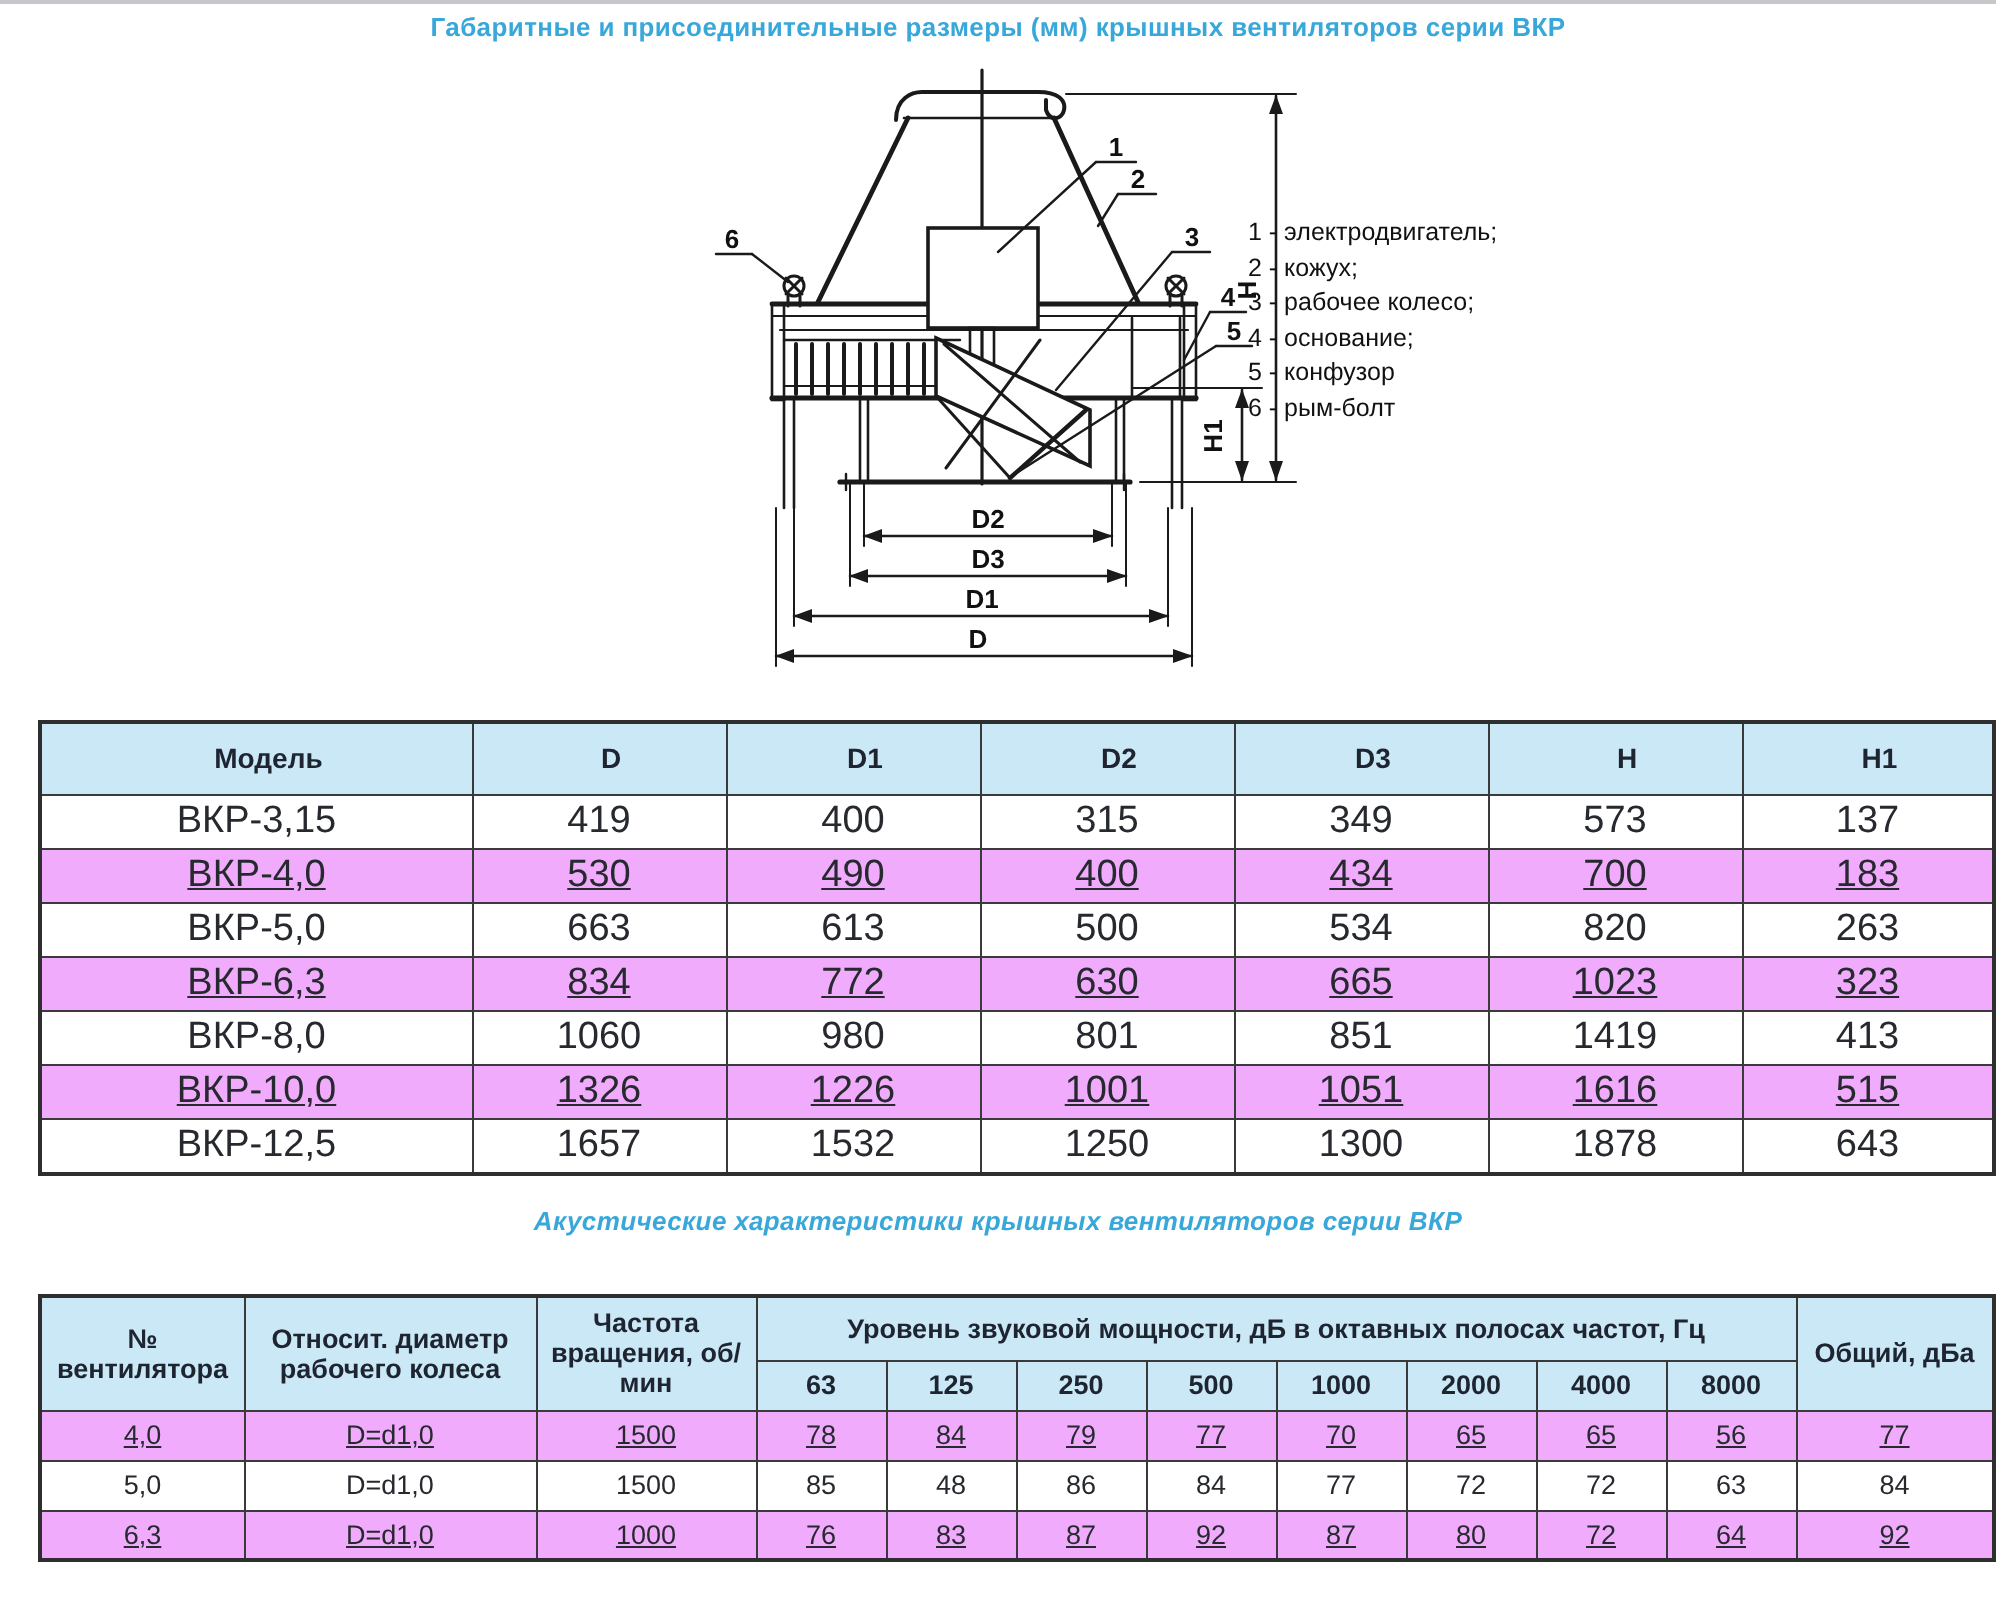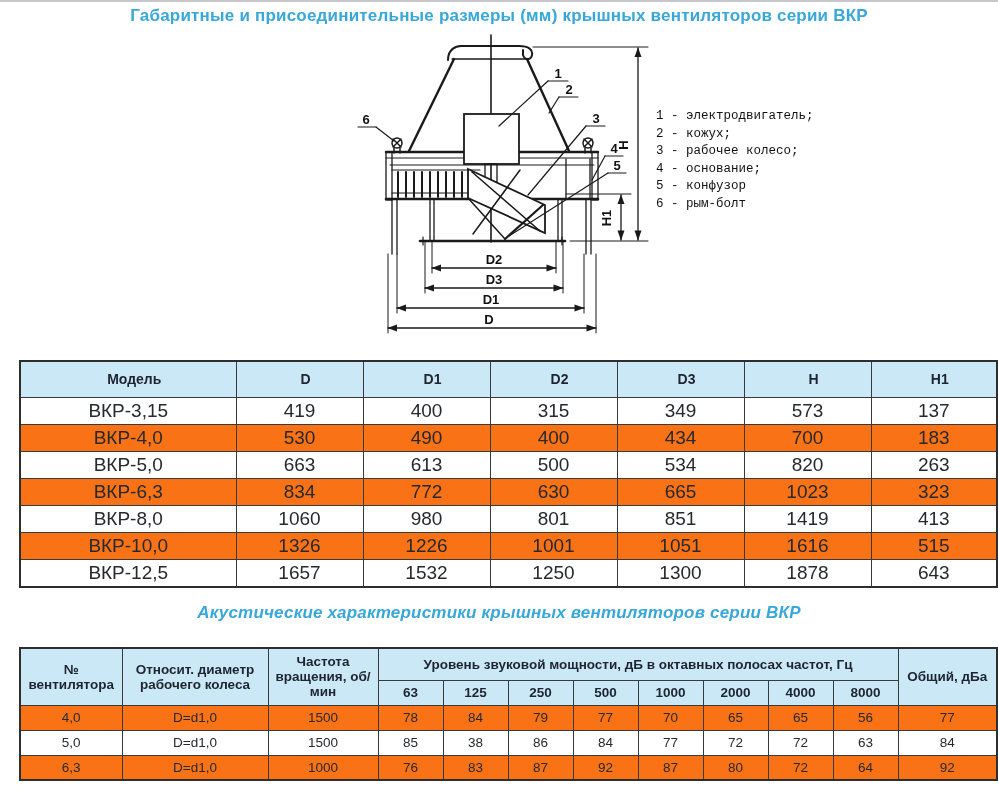--- a/index.html
+++ b/index.html
@@ -4,38 +4,38 @@
 <style>
   html,body{margin:0;padding:0;}
   body{
     width:998px;height:800px;overflow:hidden;position:relative;
     background:#ffffff;color:#222;
     font-family:"Liberation Sans", sans-serif;
     border-top:2px solid #c7c7cb;box-sizing:border-box;
   }
   .title{
     position:absolute;left:0;width:998px;text-align:center;
-    font-size:17px;font-weight:bold;color:#38a7d9;letter-spacing:.2px;
+    font-size:13px;font-weight:bold;color:#38a7d9;letter-spacing:.2px;
   }
   #title1{top:4px;}
   #title2{top:601px;font-style:italic;}
 
   
   #fan-svg{position:absolute;left:338px;top:28px;}
   #legend{
-    position:absolute;left:656px;top:106px;
-    font-size:12.5px;line-height:17.5px;color:#111;white-space:nowrap;font-family:Liberation Mono, monospace;
+    position:absolute;left:624px;top:106px;
+    font-size:12.5px;line-height:17.5px;color:#111;white-space:nowrap;
   }
 
   
   table{border-collapse:collapse;table-layout:fixed;position:absolute;background:#fff;}
   td,th{border:1px solid #3a3a3a;text-align:center;vertical-align:middle;
         overflow:hidden;padding:2px 4px;box-sizing:border-box;}
   th{background:#cbe8f7;font-weight:bold;color:#1e2430;}
-  tr.alt td{background:#f97316;}
+  tr.alt td{background:#f0abfc;text-decoration:underline;}
   #t1{left:19px;top:358px;width:977px;border:2px solid #2e2e2e;}
   #t1 th{height:36px;font-size:14px;padding-left:16px;}
   #t1 td{height:23px;font-size:19px;color:#26292e;}
   #t2{left:19px;top:645px;width:977px;border:2px solid #2e2e2e;}
   #t2 th{font-size:13.5px;}
   #t2 .h-top{height:32px;}
   #t2 .h-freq{height:25px;}
   #t2 td{height:25px;font-size:13.5px;color:#26292e;margin-left:12px;}
 </style>
 </head>
@@ -323,21 +323,21 @@
         <td>65</td>
         <td>65</td>
         <td>56</td>
         <td>77</td>
       </tr>
       <tr>
         <td>5,0</td>
         <td>D=d1,0</td>
         <td>1500</td>
         <td>85</td>
-        <td>38</td>
+        <td>48</td>
         <td>86</td>
         <td>84</td>
         <td>77</td>
         <td>72</td>
         <td>72</td>
         <td>63</td>
         <td>84</td>
       </tr>
       <tr class="alt">
         <td>6,3</td>

